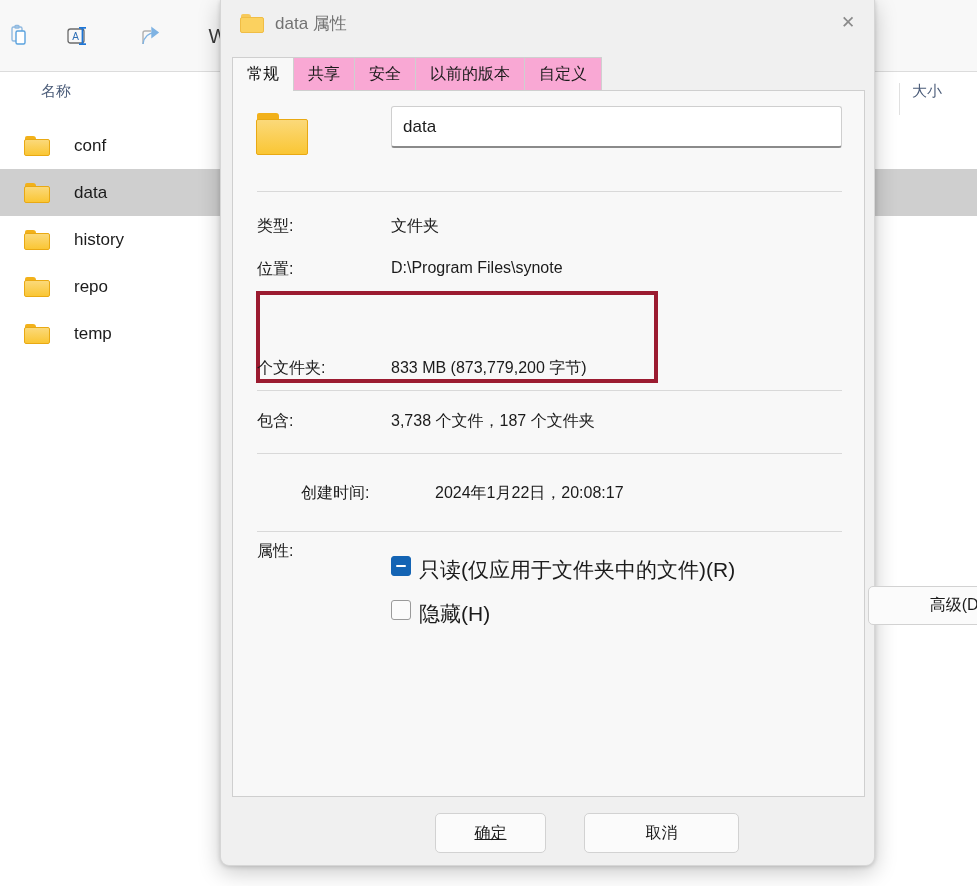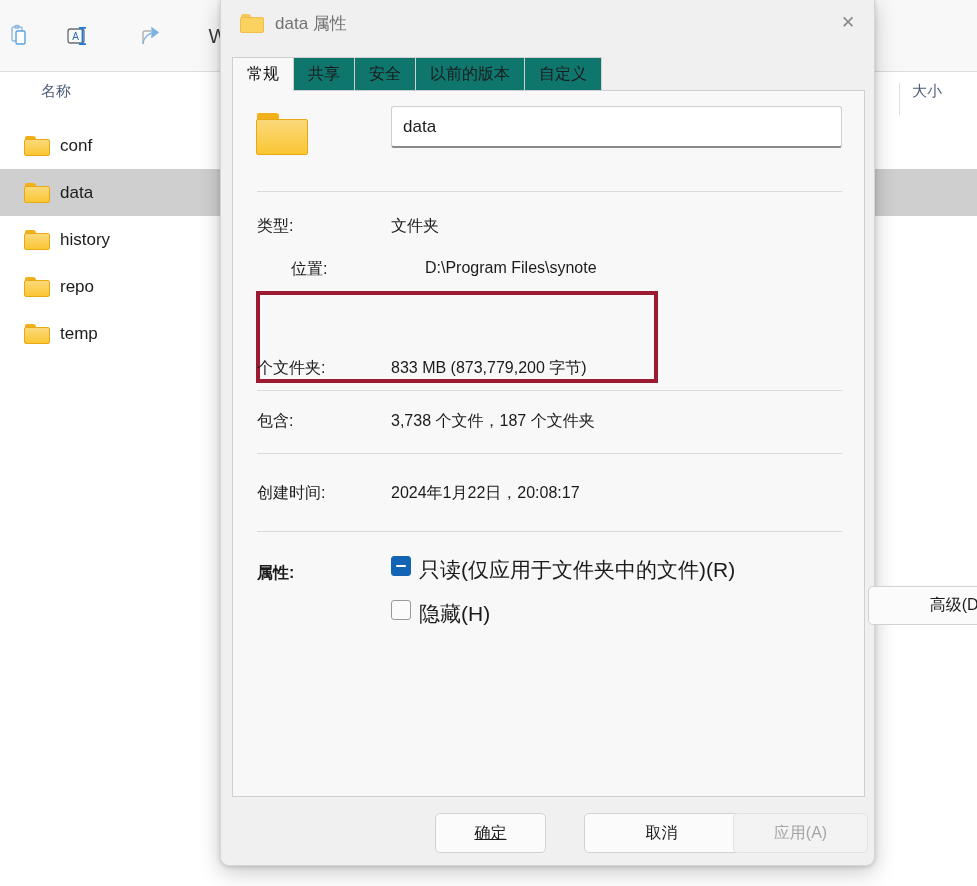--- a/index.html
+++ b/index.html
@@ -15,21 +15,21 @@
   #explorer { position: absolute; inset: 0; background: #ffffff; }
   .exp-toolbar { position: absolute; left: 0; top: 0; width: 977px; height: 71px; background: #f8f8f8; }
   .exp-tb-icon { position: absolute; top: 17px; width: 40px; height: 38px;
     display: flex; align-items: center; justify-content: center; }
   .exp-header-line { position: absolute; left: 0; top: 71px; width: 977px; height: 1px; background: #dcdcdc; }
   .exp-colhdr { position: absolute; top: 82px; font-size: 15px; color: #4a5b78; }
   .exp-colhdr-sep { position: absolute; left: 899px; top: 83px; width: 1px; height: 32px; background: #e0e0e0; }
   .exp-rows { position: absolute; left: 0; top: 122px; width: 977px; }
   .exp-row { position: relative; height: 47px; display: flex; align-items: center; }
   .exp-row.selected { background: #cfcfcf; }
-  .exp-row .fname { font-size: 17px; color: #1b1b1b; margin-left: 10px; }
+  .exp-row .fname { font-size: 17px; color: #1b1b1b; margin-left: 24px; }
   .exp-row .ficon { margin-left: 24px; }
 
   
   .folder { position: relative; display: inline-block; }
   .folder .tab { position: absolute; left: 1px; top: 0; border-radius: 2px 3px 0 0; background: #f2b11a; }
   .folder .body { position: absolute; left: 0; border-radius: 2px; background: linear-gradient(#fbd97a, #fac634); border: 1px solid #e9a913; }
 
   
   #dialog {
     position: absolute; left: 220px; top: 0; width: 655px; height: 866px;
@@ -41,21 +41,21 @@
     display: flex; align-items: center; }
   .dlg-title .ticon { margin-left: 19px; }
   .dlg-title .ttext { margin-left: 11px; font-size: 17px; color: #727272; }
   .dlg-close { position: absolute; right: 0; top: 0; width: 52px; height: 45px;
     display: flex; align-items: center; justify-content: center;
     font-size: 17px; color: #8a8a8a; }
 
   .tabstrip { position: absolute; left: 11px; top: 57px; height: 34px; display: flex; align-items: flex-end; }
   .tab-item { height: 34px; padding: 0 14px; font-size: 16px; color: #1b1b1b;
     display: flex; align-items: center; justify-content: center;
-    background: #0f766e; border: 1px solid #cfcfcf; border-bottom: none; margin-right: -1px; }
+    background: #f9a8d4; border: 1px solid #cfcfcf; border-bottom: none; margin-right: -1px; }
   .tab-item.active { background: #f8f8f8; color: #0b0b0b; position: relative; z-index: 3; }
 
   .panel { position: absolute; left: 11px; top: 90px; width: 633px; height: 707px;
     background: #f8f8f8; border: 1px solid #cfcfcf; }
 
   .row-icon { position: absolute; left: 23px; top: 22px; }
   .name-field { position: absolute; left: 158px; top: 15px; width: 451px; height: 42px;
     background: #ffffff; border: 1px solid #cfcfcf; border-bottom: 2px solid #8a8a8a;
     border-radius: 3px; display: flex; align-items: center; padding-left: 11px;
     font-size: 17px; color: #1b1b1b; }
@@ -195,21 +195,21 @@
 
       <div class="name-field">data</div>
 
       <div class="hr" style="top:100px;"></div>
 
       <div class="frow" style="top:125px;">
         <span class="flabel">类型:</span>
         <span class="fvalue">文件夹</span>
       </div>
 
-      <div class="frow" style="top:168px;margin-left:34px;">
+      <div class="frow" style="top:168px;">
         <span class="flabel">位置:</span>
         <span class="fvalue">D:\Program Files\synote</span>
       </div>
 
       <div class="redbox"></div>
 
 
       <div class="frow" style="top:267px;">
         <span class="flabel">个文件夹:</span>
         <span class="fvalue">833 MB (873,779,200 字节)</span>
@@ -217,42 +217,41 @@
 
       <div class="hr" style="top:299px;"></div>
 
       <div class="frow" style="top:320px;">
         <span class="flabel">包含:</span>
         <span class="fvalue">3,738 个文件，187 个文件夹</span>
       </div>
 
       <div class="hr" style="top:362px;"></div>
 
-      <div class="frow" style="top:392px;">
+      <div class="frow" style="top:392px;margin-left:44px;">
         <span class="flabel">创建时间:</span>
         <span class="fvalue">2024年1月22日，20:08:17</span>
       </div>
 
       <div class="hr" style="top:440px;"></div>
 
-      <div class="frow" style="top:472px;font-weight:bold;">
+      <div class="frow" style="top:450px;">
         <span class="flabel">属性:</span>
       </div>
 
       <div class="attr-check" style="top:465px;">
         <span class="cb indeterminate"></span>
       </div>
       <span class="attr-text" style="top:465px;">只读(仅应用于文件夹中的文件)(R)</span>
 
       <div class="attr-check" style="top:509px;">
         <span class="cb unchecked"></span>
       </div>
       <span class="attr-text" style="top:509px;">隐藏(H)</span>
     </div>
 
     <div class="adv-btn">高级(D)...</div>
 
     <div class="footer-btn normal" style="left:214px; width:111px;text-decoration:underline;">确定</div>
     <div class="footer-btn normal" style="left:363px; width:155px;">取消</div>
-    <div class="footer-btn disabled" style="left:512px; width:135px;">应用(A)</div>
 
   </div>
 </div>
 
 </body></html>

